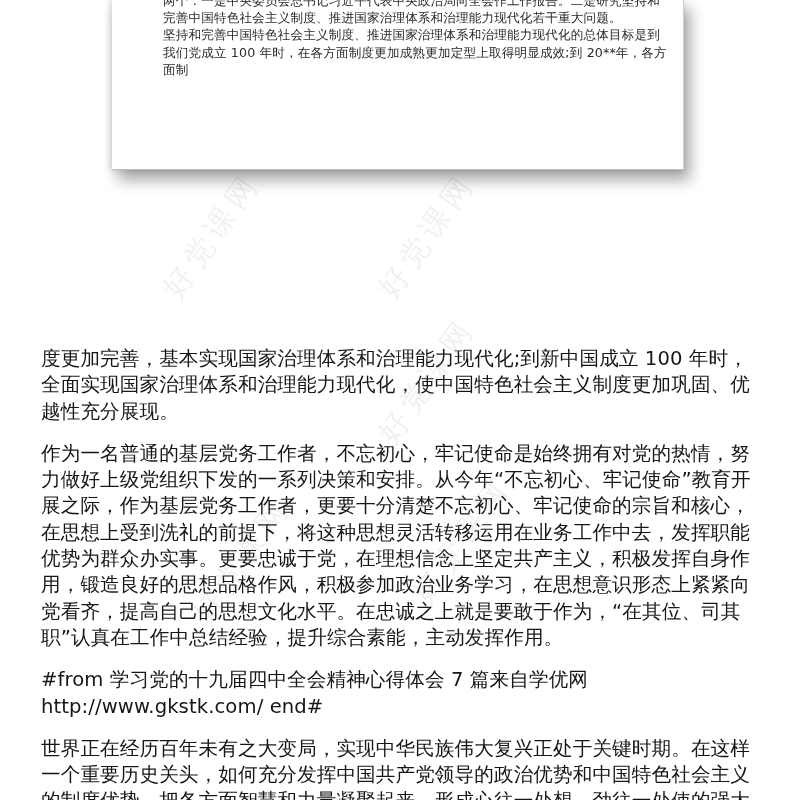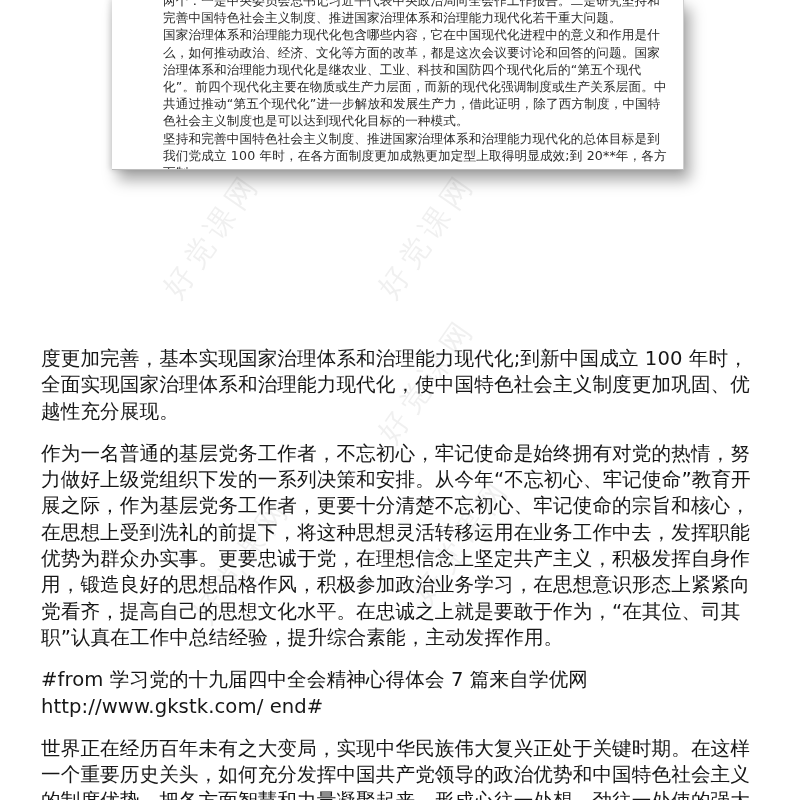--- a/index.html
+++ b/index.html
@@ -35,21 +35,20 @@
       transform: rotate(-55deg); white-space: nowrap; pointer-events: none;
       letter-spacing: 6px;
     }
   </style>
 </head>
 <body>
 
 <div class="card">
   <div class="card-text">
     <p>两个：一是中央委员会总书记习近平代表中央政治局向全会作工作报告。二是研究坚持和完善中国特色社会主义制度、推进国家治理体系和治理能力现代化若干重大问题。</p>
-    <p>国家治理体系和治理能力现代化包含哪些内容，它在中国现代化进程中的意义和作用是什么，如何推动政治、经济、文化等方面的改革，都是这次会议要讨论和回答的问题。国家治理体系和治理能力现代化是继农业、工业、科技和国防四个现代化后的“第五个现代化”。前四个现代化主要在物质或生产力层面，而新的现代化强调制度或生产关系层面。中共通过推动“第五个现代化”进一步解放和发展生产力，借此证明，除了西方制度，中国特色社会主义制度也是可以达到现代化目标的一种模式。</p>
     <p>坚持和完善中国特色社会主义制度、推进国家治理体系和治理能力现代化的总体目标是到我们党成立 100 年时，在各方面制度更加成熟更加定型上取得明显成效;到 20**年，各方面制</p>
   </div>
 </div>
 
 <div class="watermark" style="left:140px; top:215px;">好党课网</div>
 <div class="watermark" style="left:355px; top:215px;">好党课网</div>
 <div class="watermark" style="left:355px; top:360px;">好党课网</div>
 <div class="watermark" style="left:170px; top:540px;">好党课网</div>
 <div class="watermark" style="left:390px; top:520px;">好党课网</div>
 

